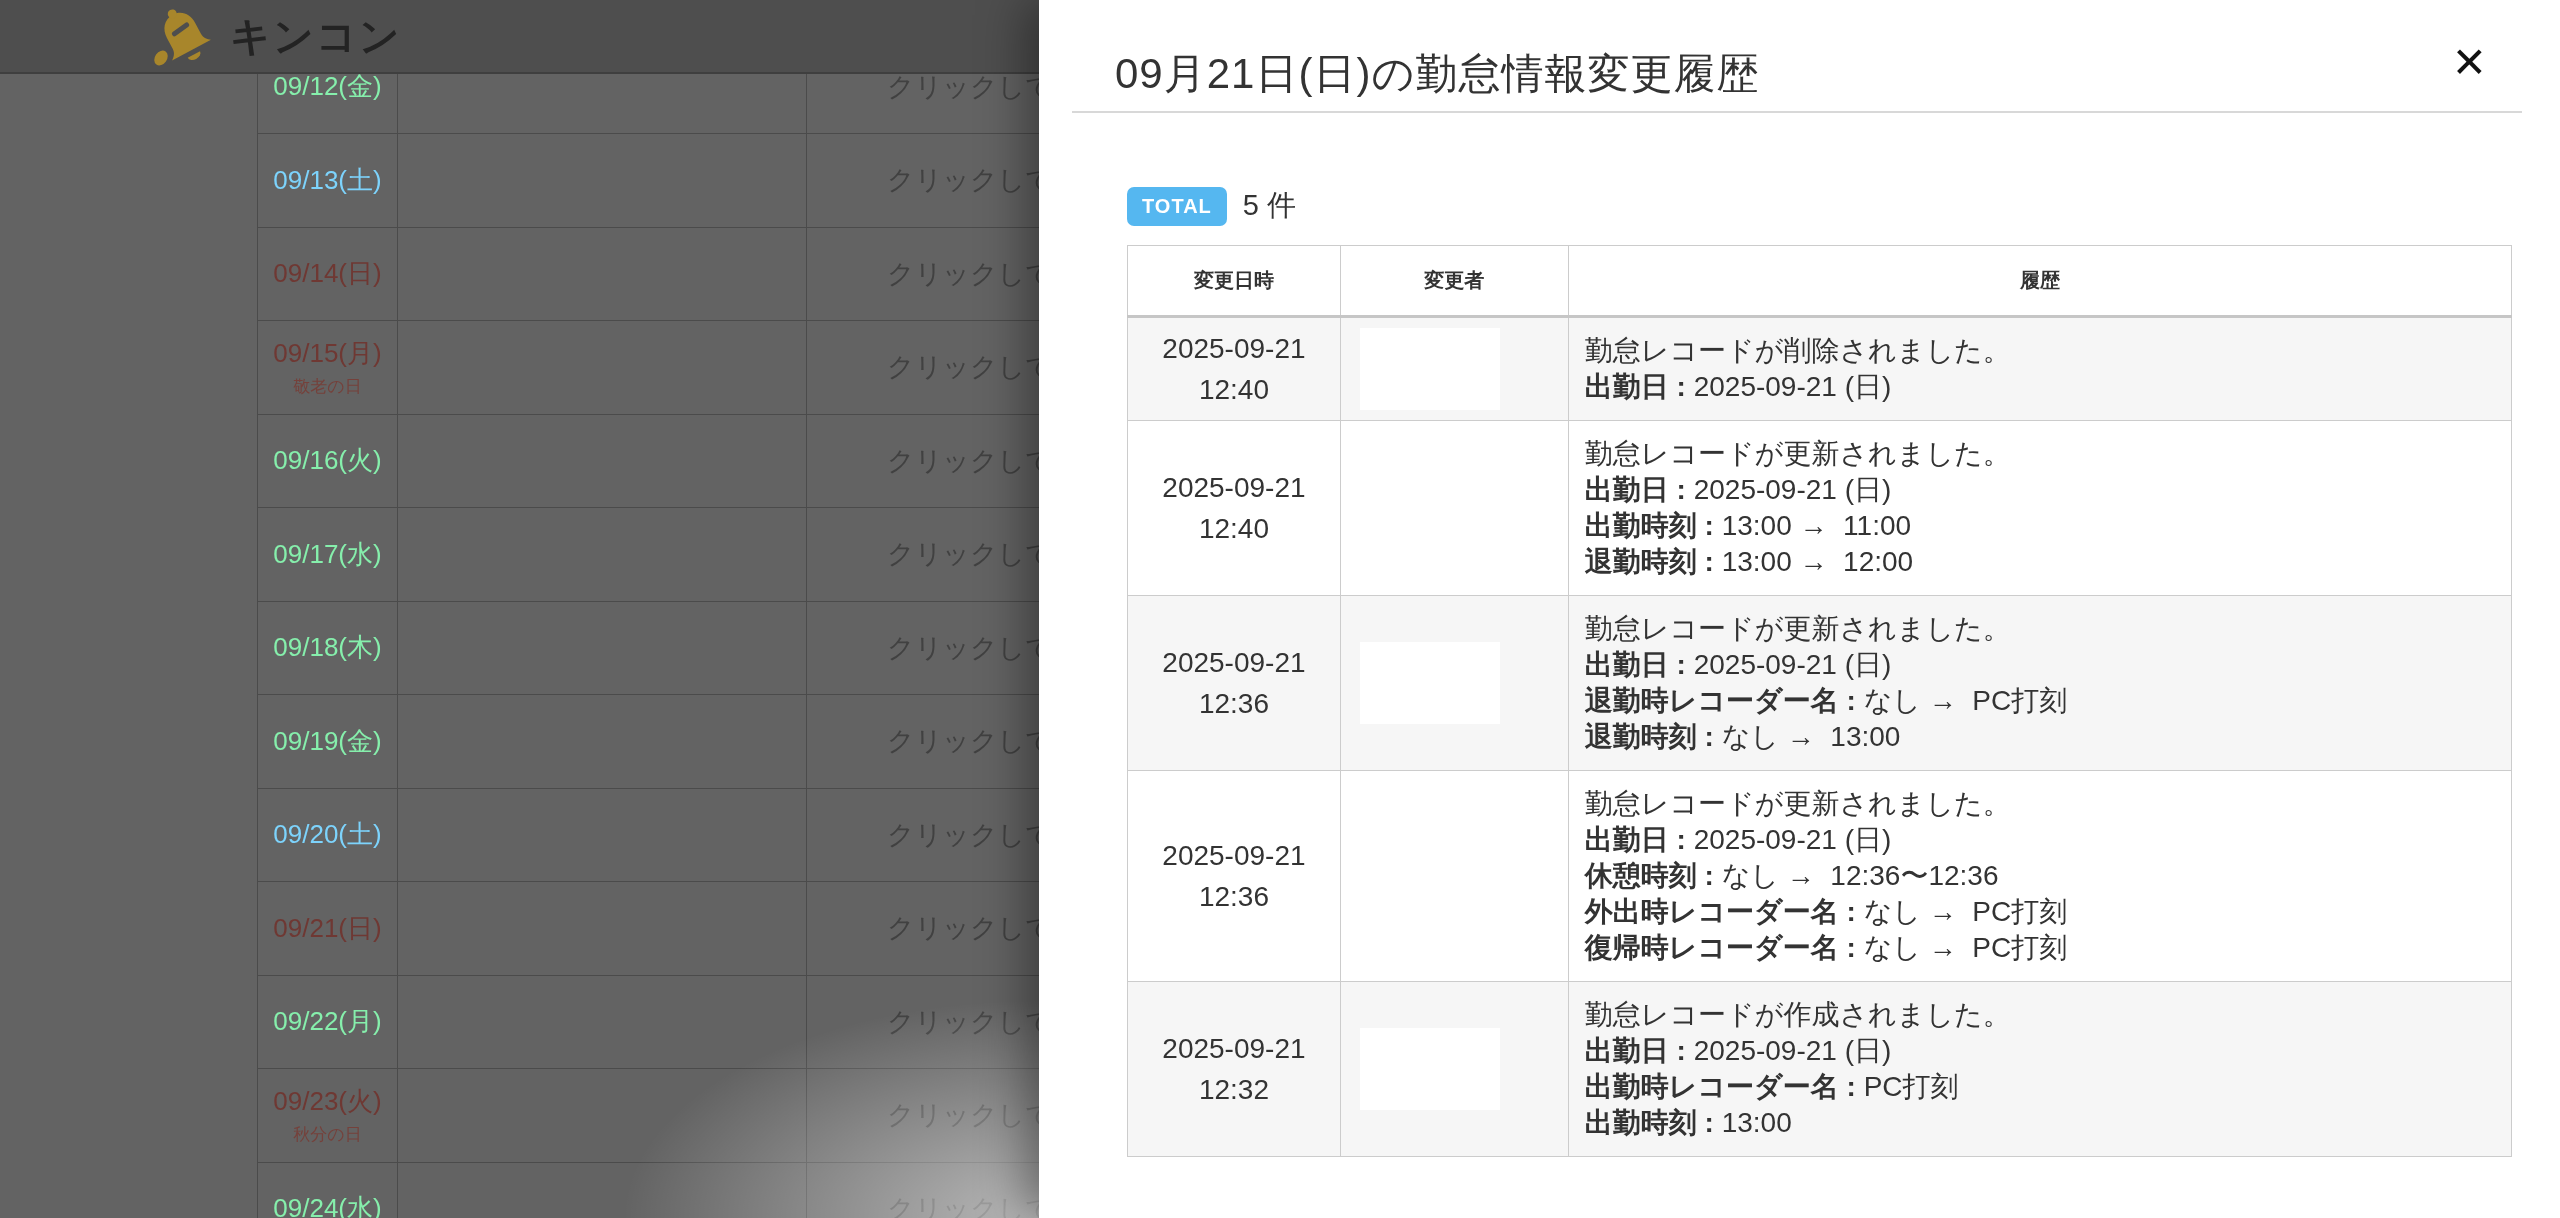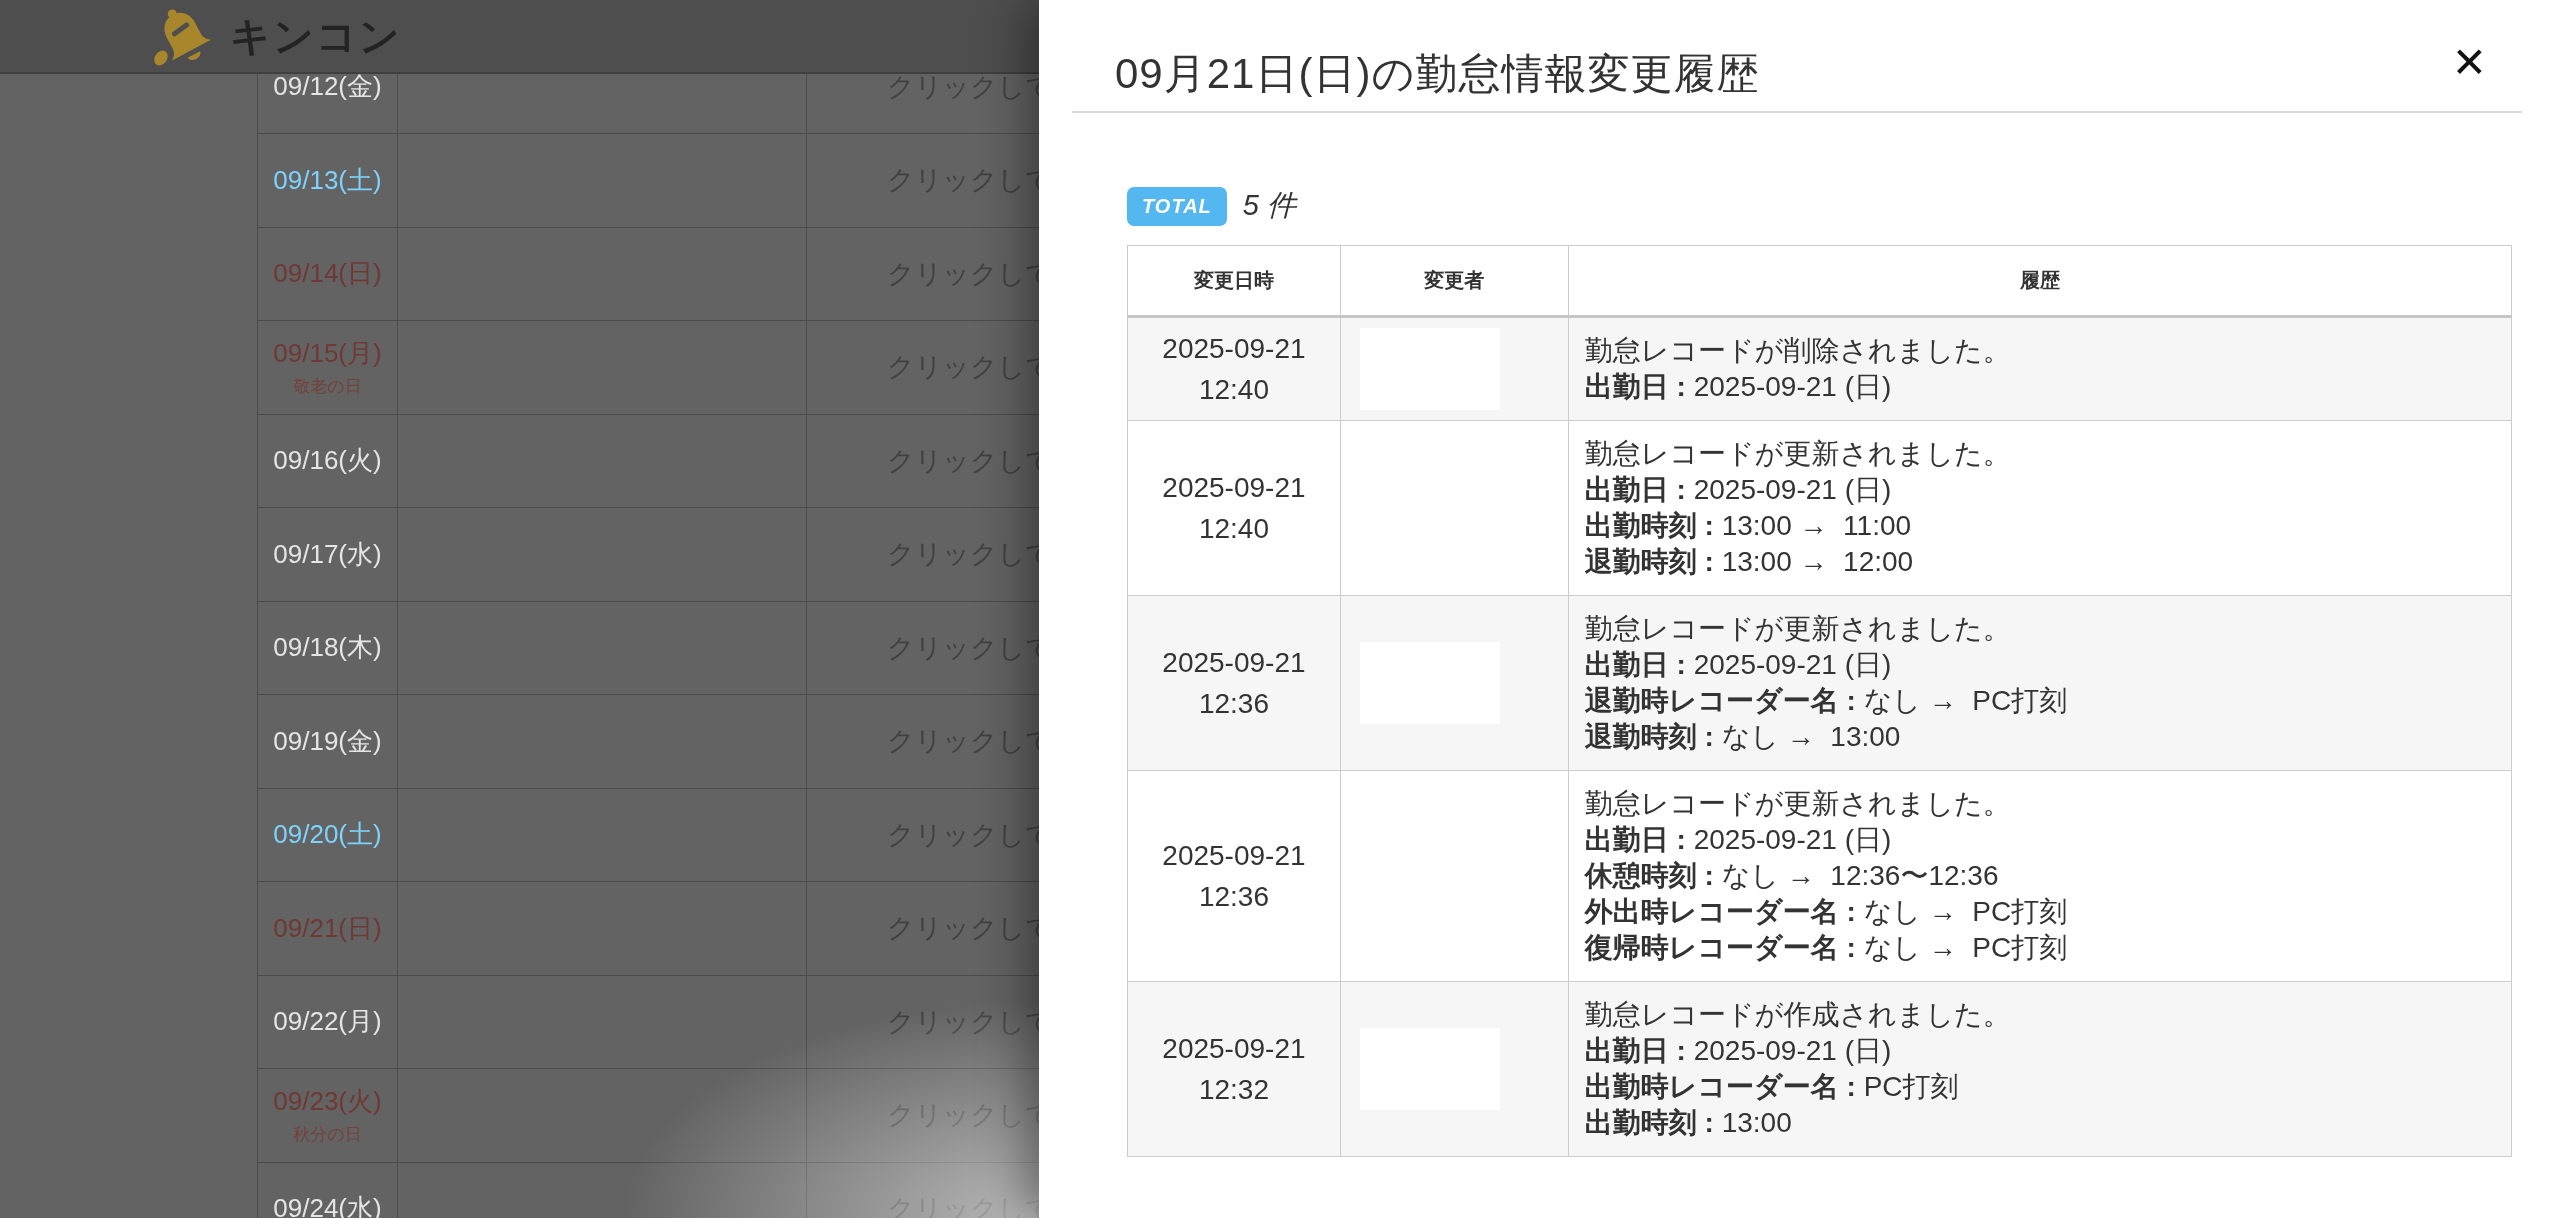--- a/index.html
+++ b/index.html
@@ -15,40 +15,40 @@
   .logo-text{font-size:40px;font-weight:bold;color:#232323;margin-left:10px;letter-spacing:2px;}
 
   .cal-table{position:absolute;left:257px;top:40.5px;width:2303px;z-index:1;
              border-left:1px solid #4b4b4b;}
   .cal-row{display:flex;height:93.5px;border-bottom:1px solid #4b4b4b;box-sizing:border-box;}
   .cal-c1{width:140px;border-right:1px solid #4b4b4b;box-sizing:border-box;
           display:flex;flex-direction:column;align-items:center;justify-content:center;}
   .cal-c2{width:409px;border-right:1px solid #4b4b4b;box-sizing:border-box;}
   .cal-c3{flex:1;display:flex;align-items:center;padding-left:80px;box-sizing:border-box;}
   .cal-date{font-size:26px;}
-  .cal-date.black{color:#e5e5e5;}
+  .cal-date.black{color:#86efac;}
   .cal-date.blue{color:#7dd3fc;}
   .cal-date.red{color:#6f3833;}
   .cal-holiday{font-size:17px;color:#75413b;margin-top:4px;}
   .cal-click{font-size:27px;color:#414141;}
 
   
   .modal-glow{position:absolute;left:619px;top:998px;width:420px;height:220px;z-index:4;
     background:radial-gradient(ellipse at 100% 100%,rgba(255,255,255,0.55),rgba(255,255,255,0) 70%);}
 
   
   .modal{position:absolute;left:1039px;top:0;width:1542px;height:1218px;background:#ffffff;
          z-index:5;box-shadow:-14px 0 44px rgba(0,0,0,0.38);}
   .modal-title{position:absolute;left:76px;top:46px;font-size:42px;color:#333;font-weight:normal;
                margin:0;letter-spacing:1px;}
   .modal-close{position:absolute;right:94px;top:42px;font-size:42px;color:#111;font-weight:bold;
                cursor:pointer;line-height:1;}
   .title-divider{position:absolute;left:33px;top:111px;width:1450px;height:2px;background:#d8d8d8;}
 
-  .total-row{position:absolute;left:88px;top:186px;display:flex;align-items:center;font-style:italic;}
+  .total-row{position:absolute;left:88px;top:186px;display:flex;align-items:center;}
   .total-badge{display:inline-block;background:#55b7f0;color:#fff;font-weight:bold;font-size:20px;
                padding:8px 15px;border-radius:7px;letter-spacing:1px;}
   .total-count{font-size:29px;color:#333;margin-left:16px;}
 
   table.hist{position:absolute;left:88px;top:245px;width:1385px;border-collapse:collapse;
              font-size:28px;color:#333;}
   table.hist th,table.hist td{border:1px solid #ccc;box-sizing:border-box;}
   table.hist th{height:71px;font-size:20px;font-weight:bold;text-align:center;
                 border-bottom:3px solid #c6c6c6;background:#fff;}
   table.hist col.c1{width:213px;} table.hist col.c2{width:228px;} table.hist col.c3{width:944px;}

